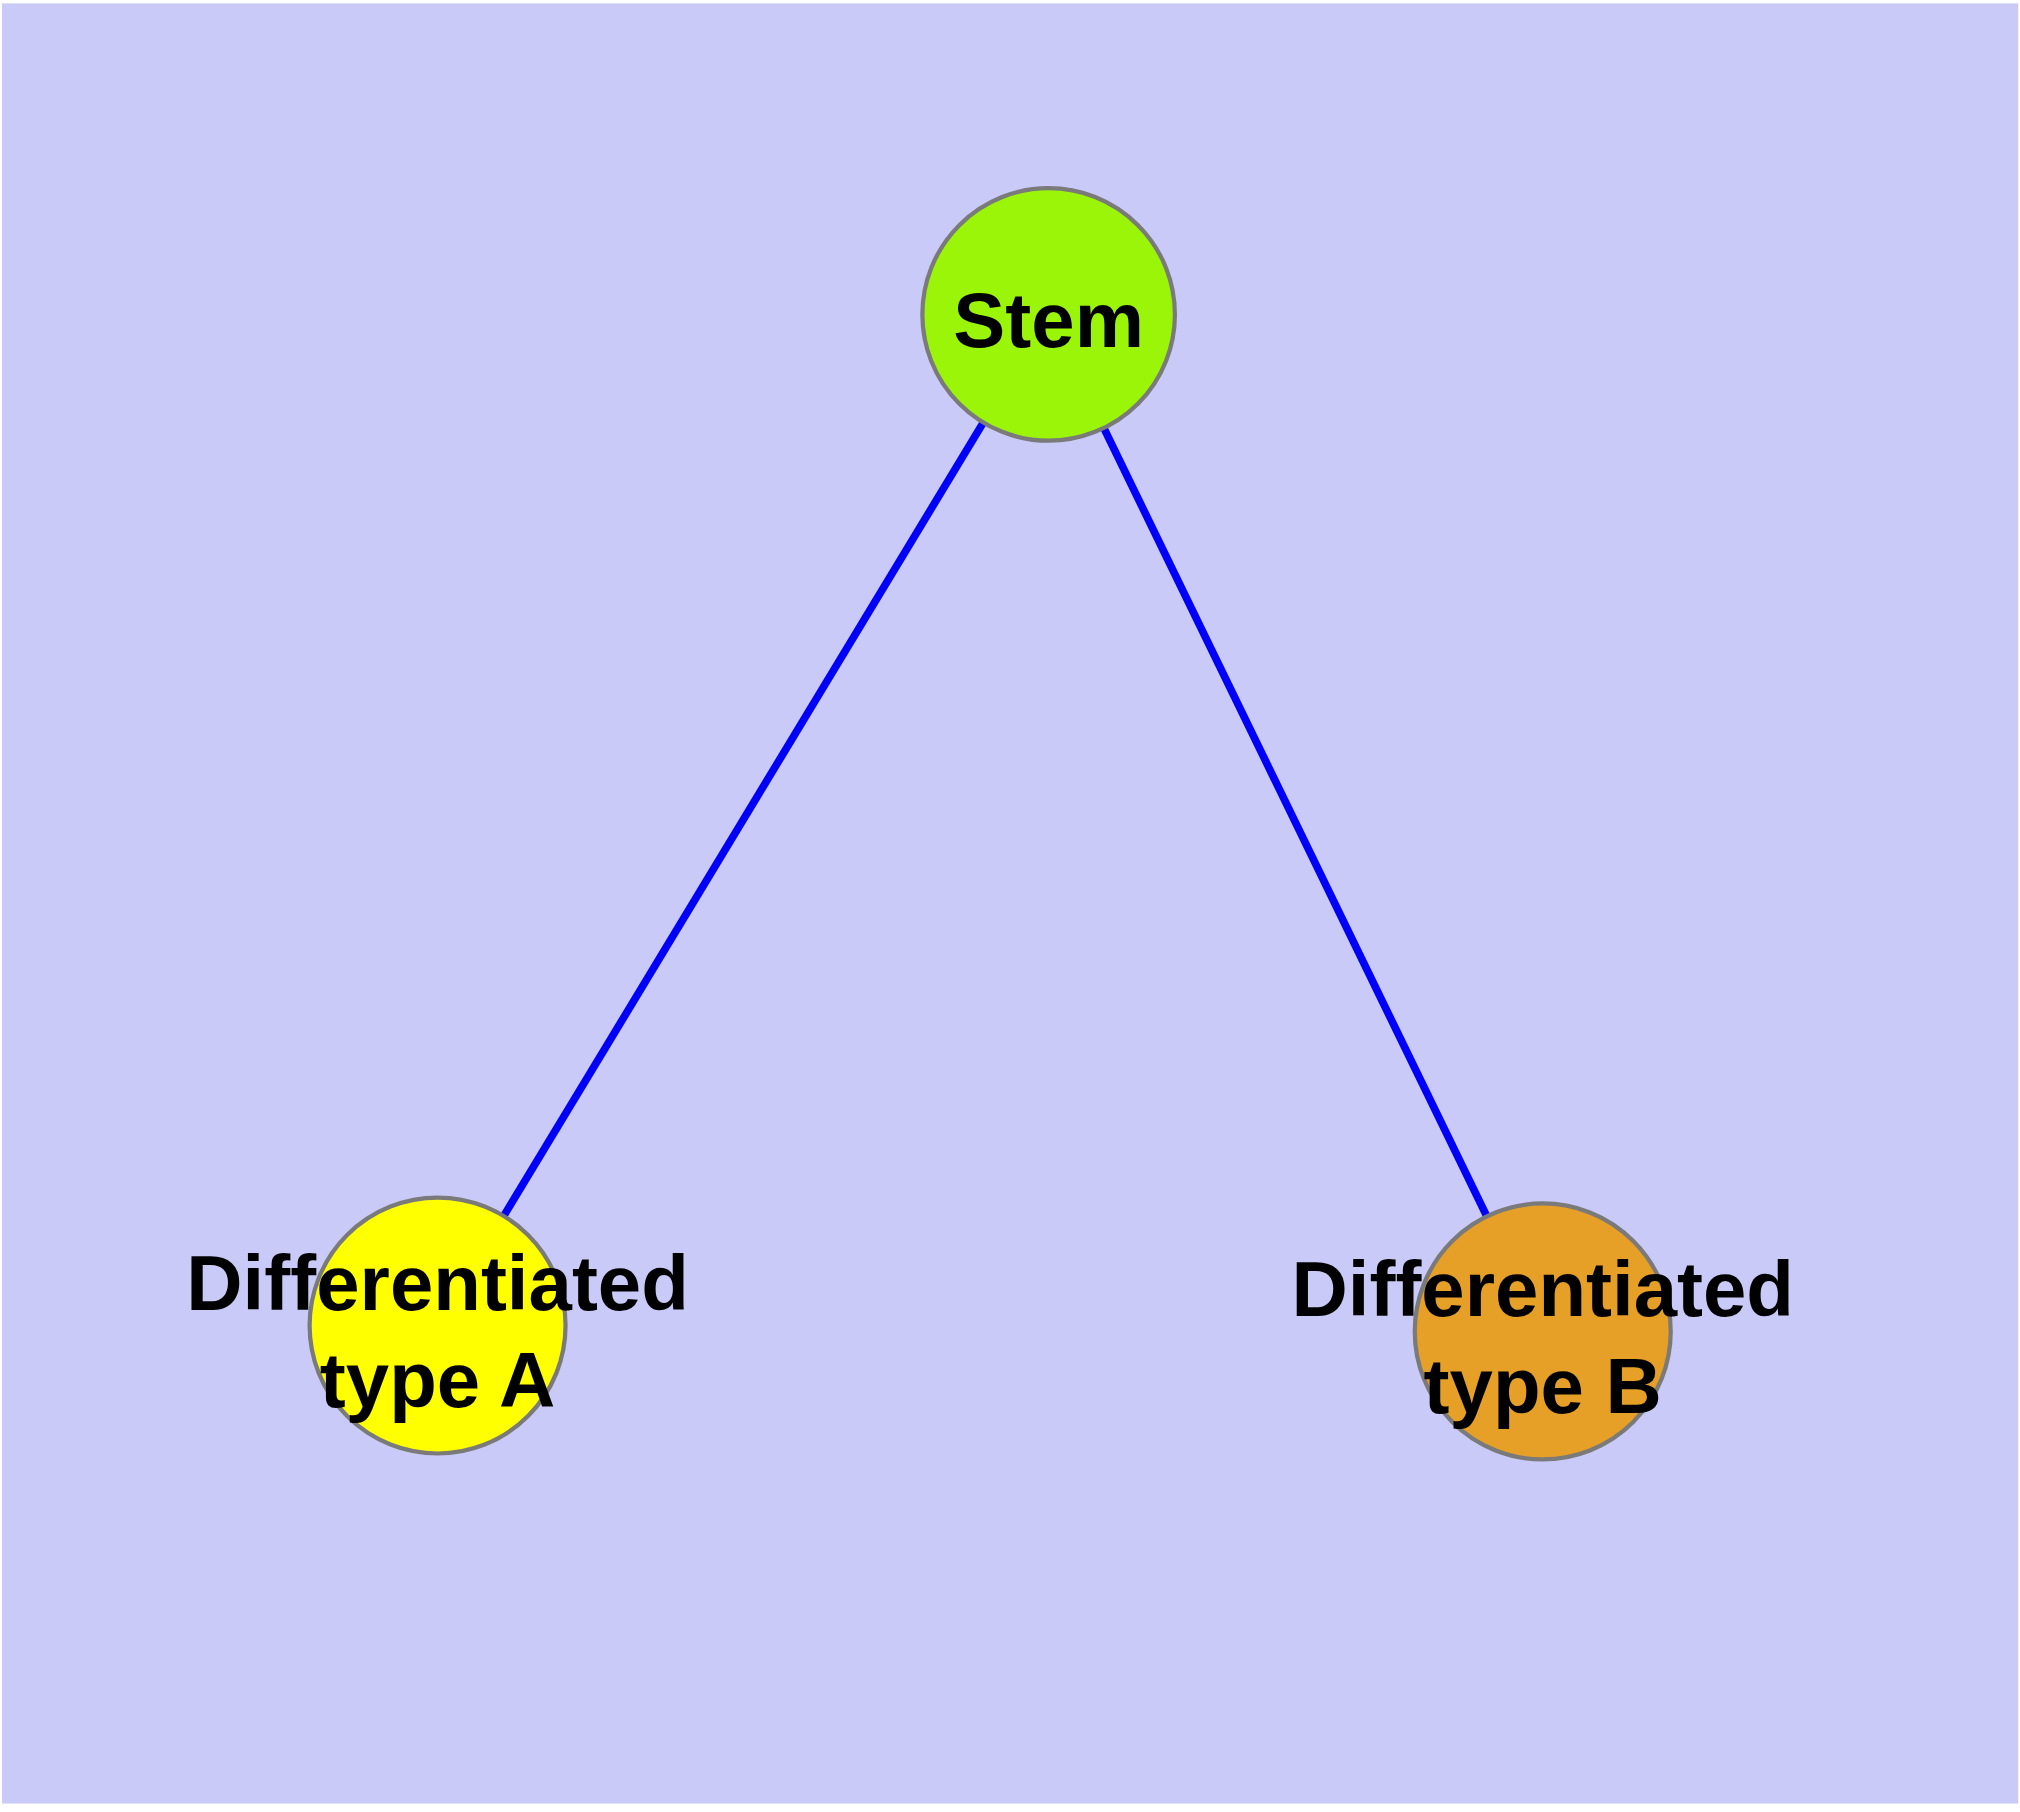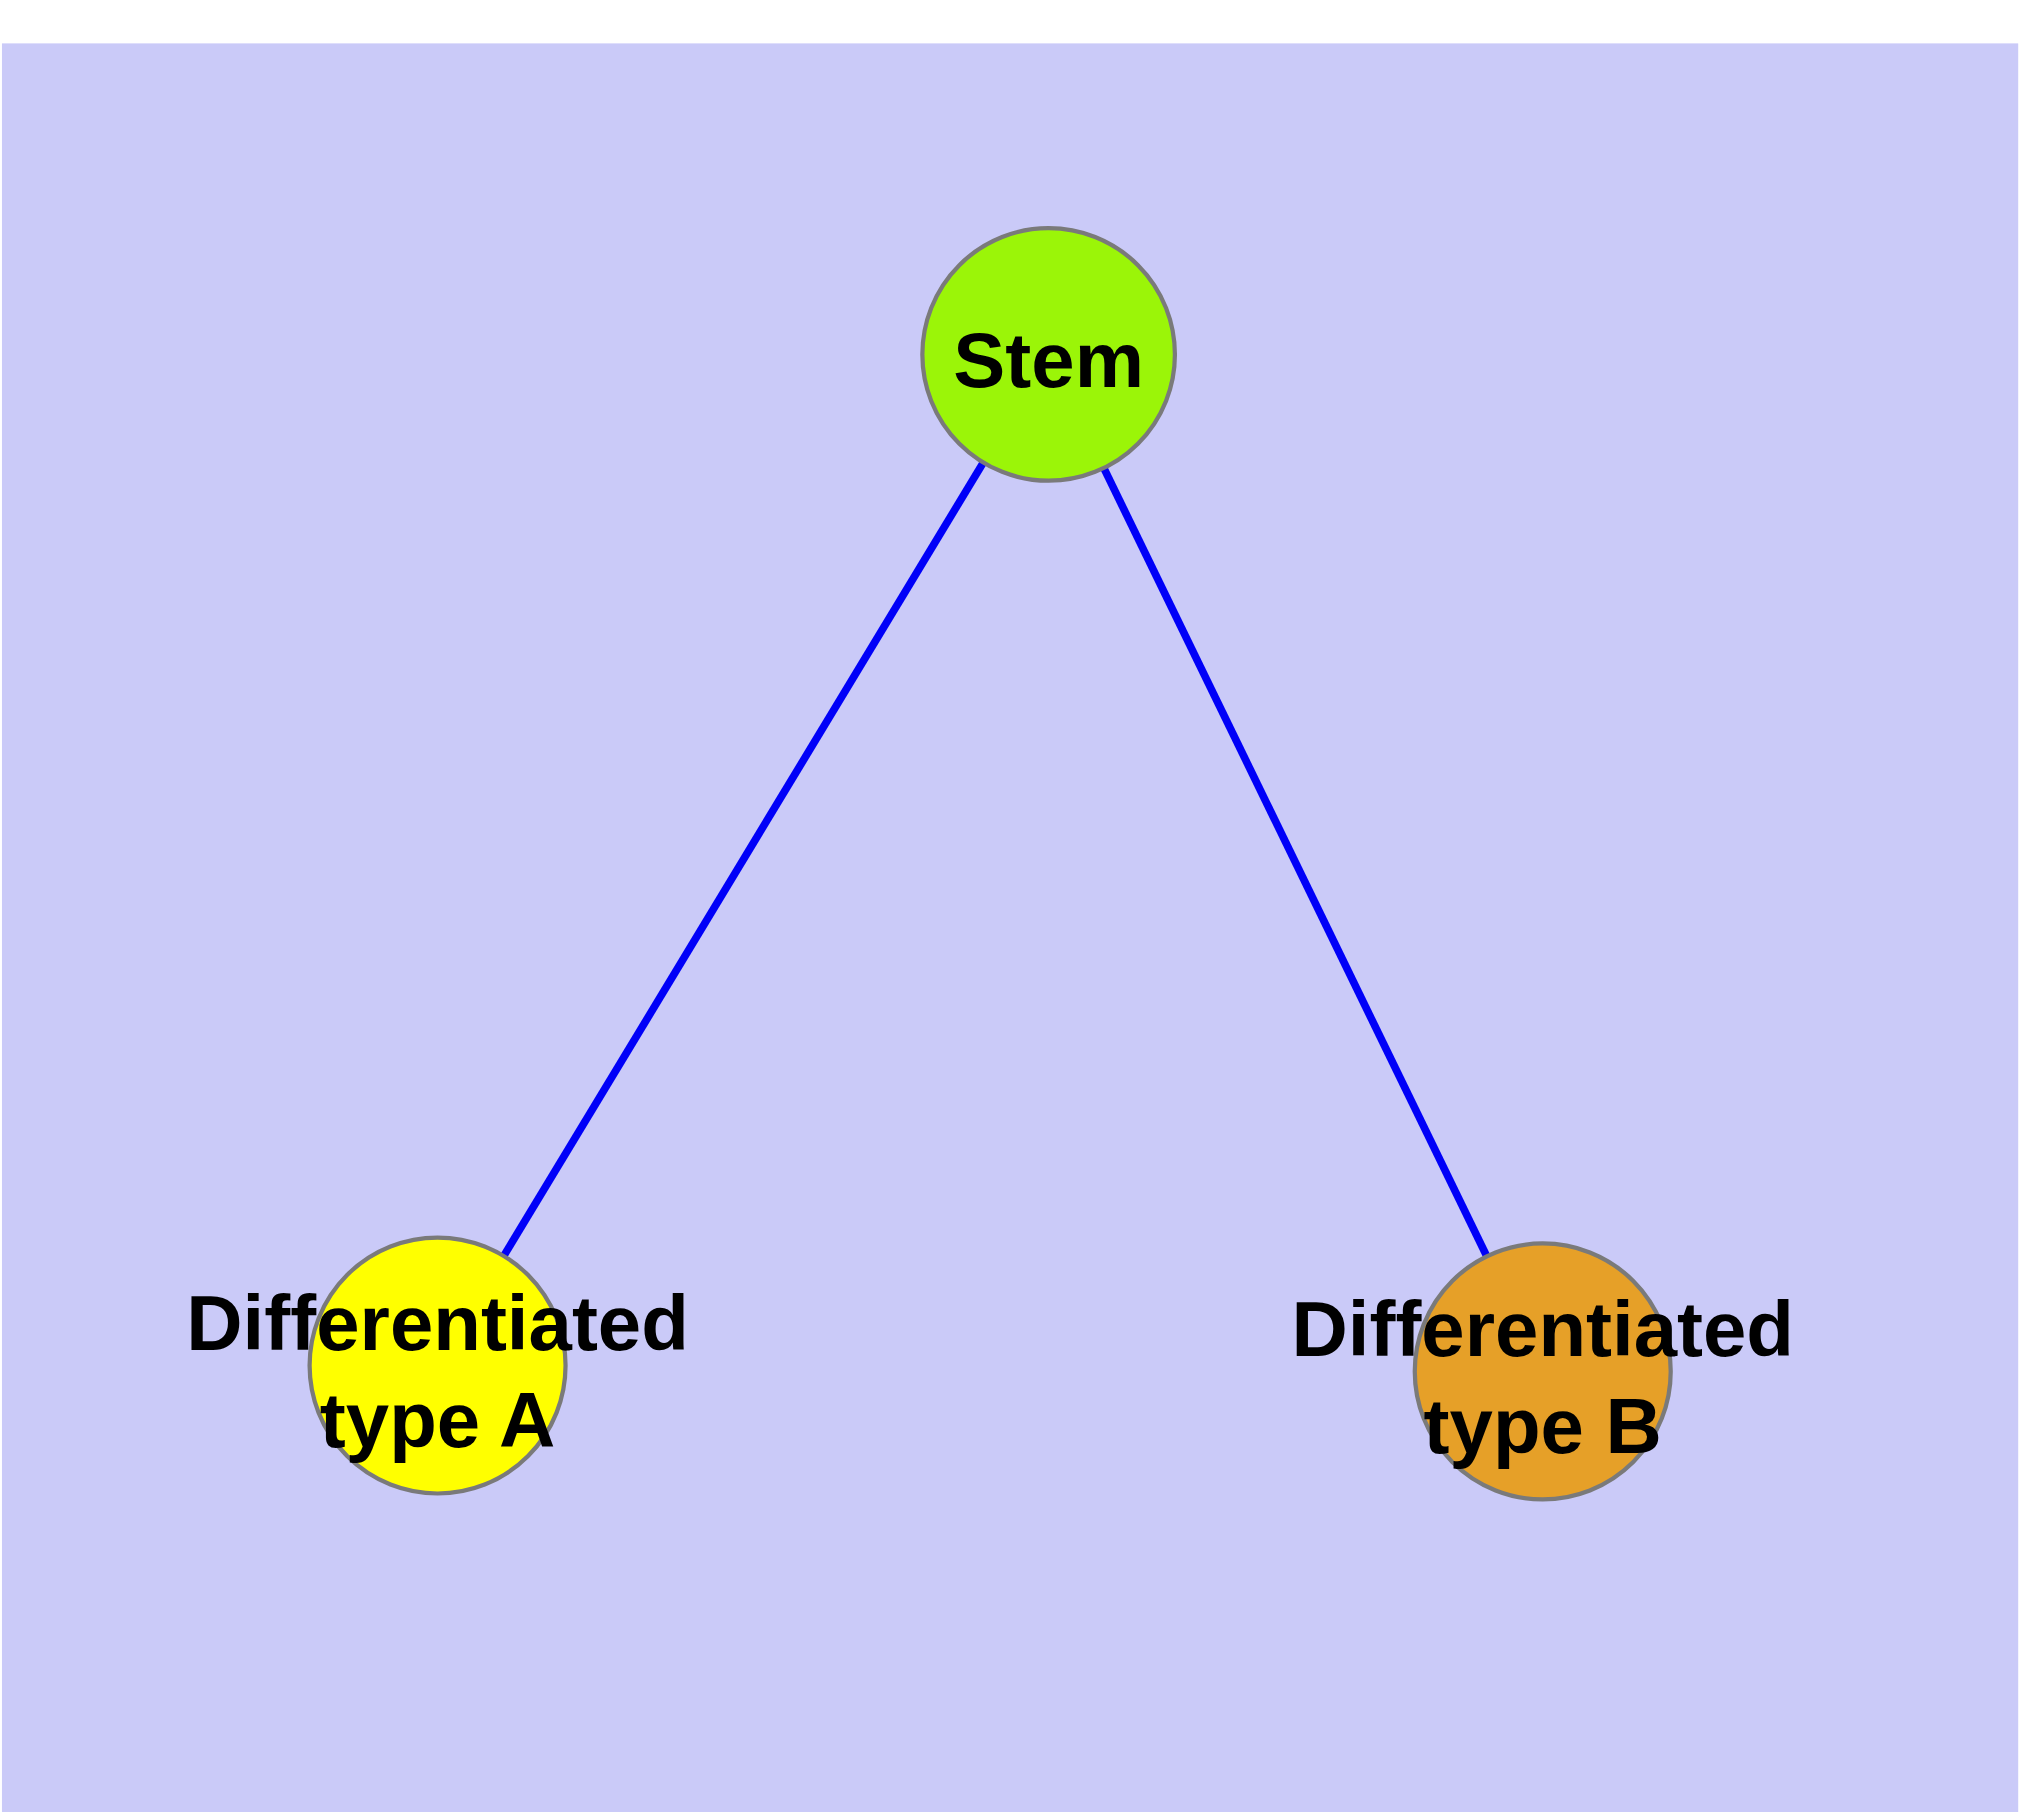--- a/index.html
+++ b/index.html
@@ -10,21 +10,20 @@
   body {
     width: 2021px;
     height: 1812px;
     position: relative;
     overflow: hidden;
     font-family: "Liberation Sans", sans-serif;
   }
   #diagram-wrap {
     position: absolute;
     inset: 0;
-    margin-top: 40px;
   }
   svg {
     display: block;
     width: 2021px;
     height: 1812px;
   }
   .node-circle {
     stroke-width: 5px;
   }
   .edge-line {

